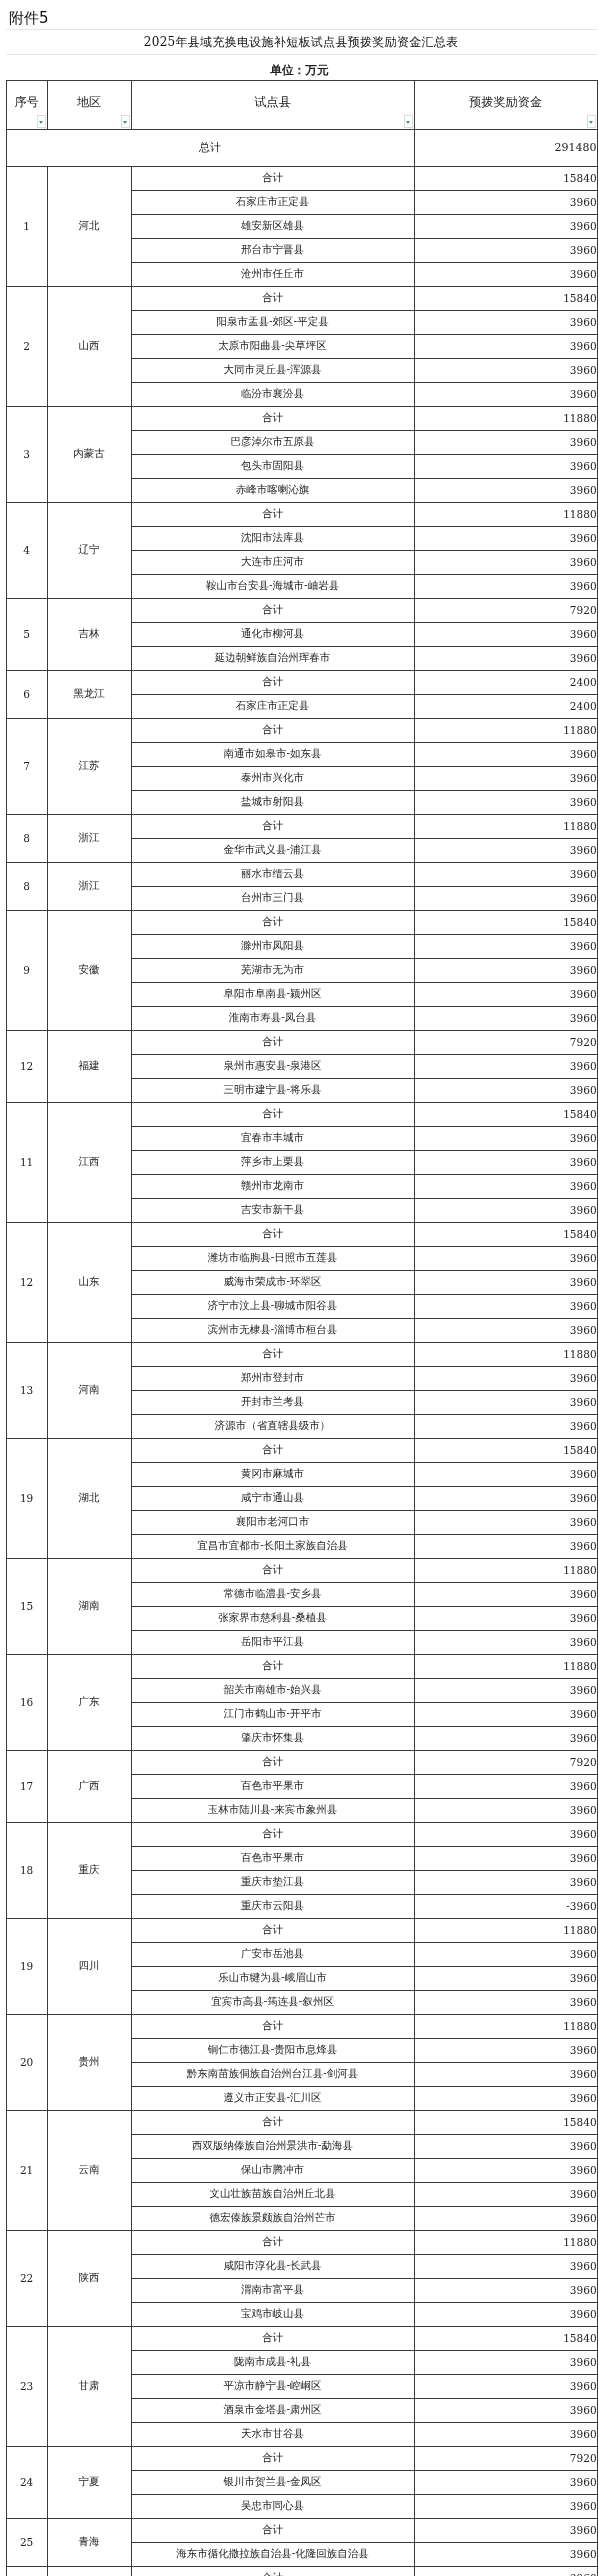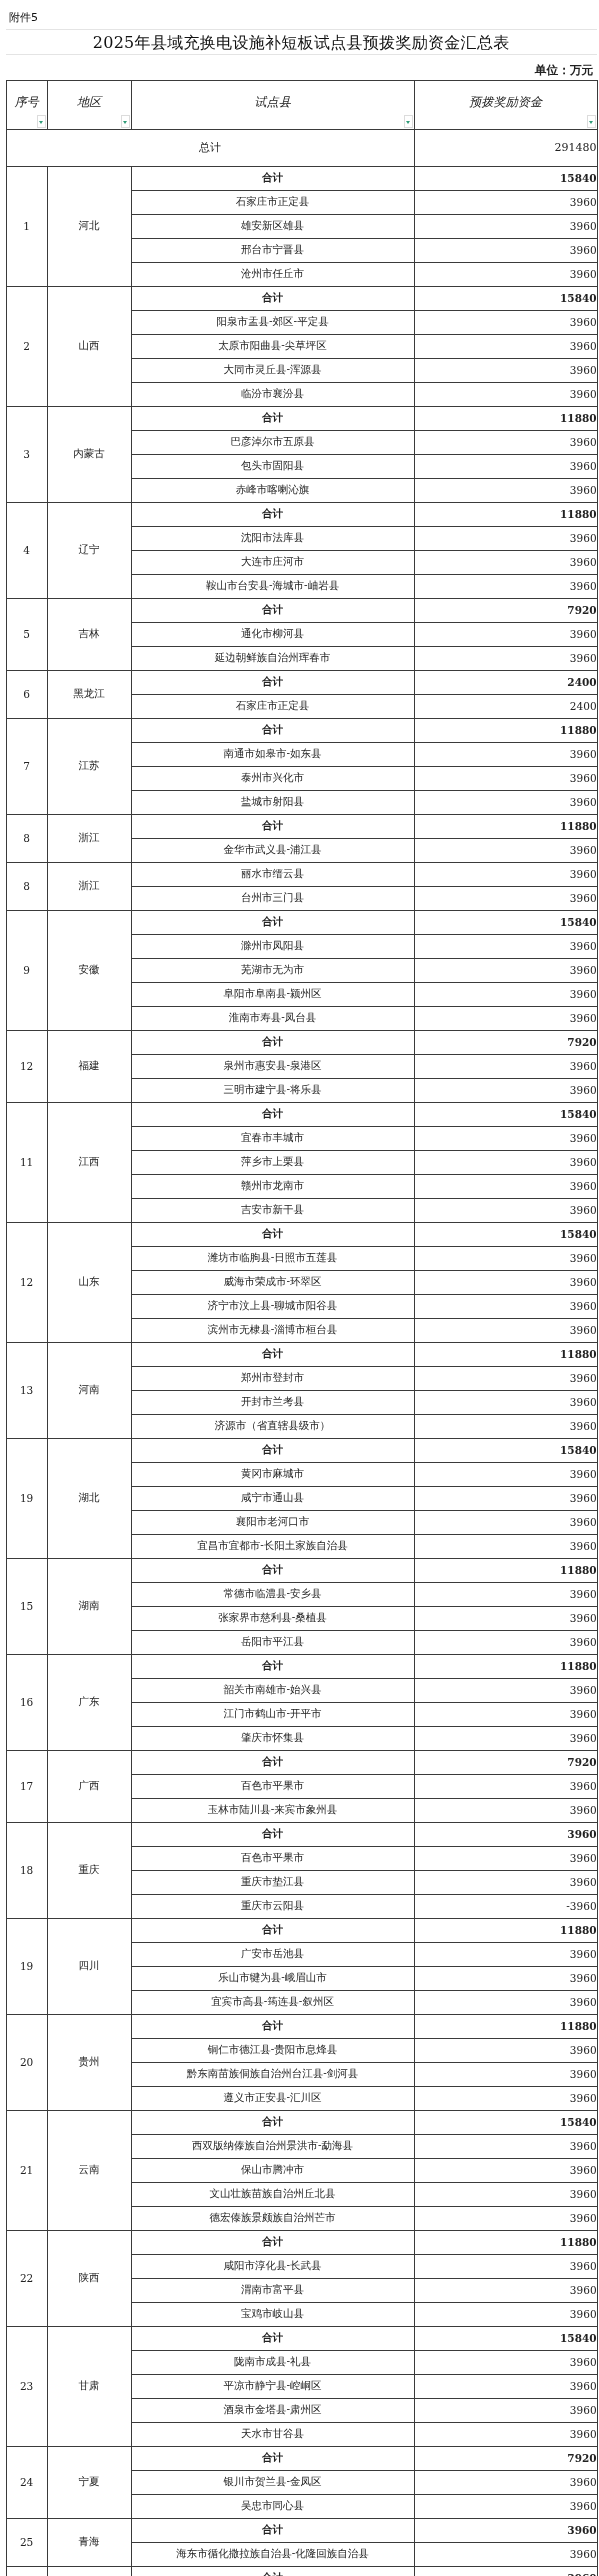--- a/index.html
+++ b/index.html
@@ -1,39 +1,39 @@
 <!DOCTYPE html>
 <html style="font-size:9px"><head>
 <meta charset="utf-8">
 <style>
   html, body { margin:0; padding:0; background:#ffffff; }
   body { width:599px; height:2576px; position:relative; overflow:hidden;
          font-family:"DejaVu Serif","Liberation Serif",serif; color:#222; }
   .sheet { position:absolute; left:5.6px; top:5.6px; width:591px; }
   .pre-row { position:relative; border-bottom:0.6px solid #e4e4e4; box-sizing:border-box; }
   .attach { height:24px; line-height:24px; font-family:"DejaVu Sans","Liberation Sans",sans-serif;
-            font-size:11px; padding-left:3.3px; color:#111; }
-  .title { height:25px; line-height:25px; text-align:center; font-size:16px; color:#111; letter-spacing:0.3px; }
-  .unit { height:25px; line-height:30.5px; text-align:right; font-size:11.7px; font-weight:bold;
+            font-size:15px; padding-left:3.3px; color:#111; }
+  .title { height:25px; line-height:25px; text-align:center; font-size:12px; color:#111; letter-spacing:0.3px; }
+  .unit { height:25px; line-height:30.5px; text-align:center; font-size:11.7px; font-weight:bold;
           font-family:"DejaVu Sans","Liberation Sans",sans-serif; padding-right:3.3px; border-bottom:none; }
   table.main { border-collapse:collapse; width:591px; table-layout:fixed; }
   table.main td, table.main th { border:0.9px solid #3a3a3a; box-sizing:border-box; padding:0; }
   col.c1 { width:41px; } col.c2 { width:84px; } col.c3 { width:283px; } col.c4 { width:183px; }
   th { height:49px; font-weight:normal; font-family:"DejaVu Sans","Liberation Sans",sans-serif;
        font-size:12.2px; position:relative; }
-  th .lbl { display:block; margin-top:-4.4px;font-style:italic; }
+  th .lbl { display:block; margin-top:-4.4px; }
   .filter { position:absolute; right:1.1px; bottom:1.1px; width:9px; height:12.2px; background:#fff;
             border:0.6px solid #dcdcdc; box-sizing:border-box; }
   .filter::after { content:""; position:absolute; left:1.7px; top:4.4px; border-left:2.2px solid transparent;
             border-right:2.2px solid transparent; border-top:3.3px solid #2f9c78; }
   tr.body-row td { height:24px; font-size:10.5px; }
   tr.grand td { height:37px; font-size:11px; }
   td.num { text-align:right; padding-right:2.2px; }
   td.center { text-align:center; }
-  td.bold { font-weight:bold;margin-left:48px; }
+  td.bold { font-weight:normal;margin-left:48px; }
   td.seq, td.region { text-align:center; vertical-align:middle; font-size:11px; }
   td.county { text-align:center; }
 </style>
 </head>
 <body>
 
 <div class="sheet">
   <div class="pre-row attach">附件5</div>
   <div class="pre-row title">2025年县域充换电设施补短板试点县预拨奖励资金汇总表</div>
   <div class="pre-row unit">单位：万元</div>

